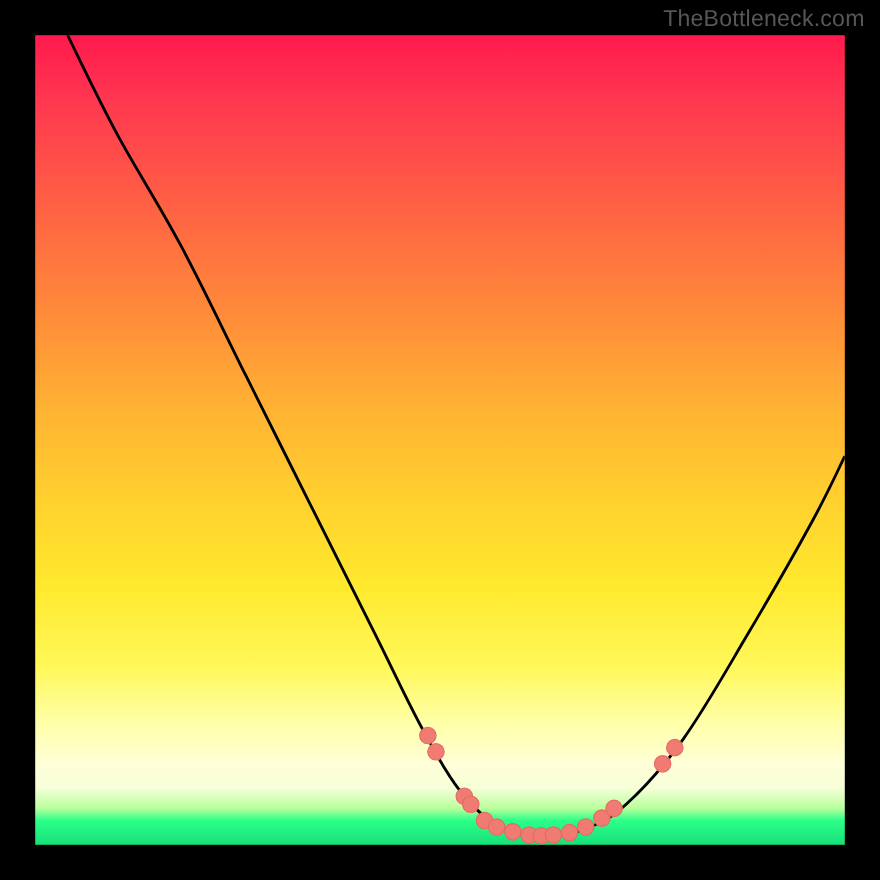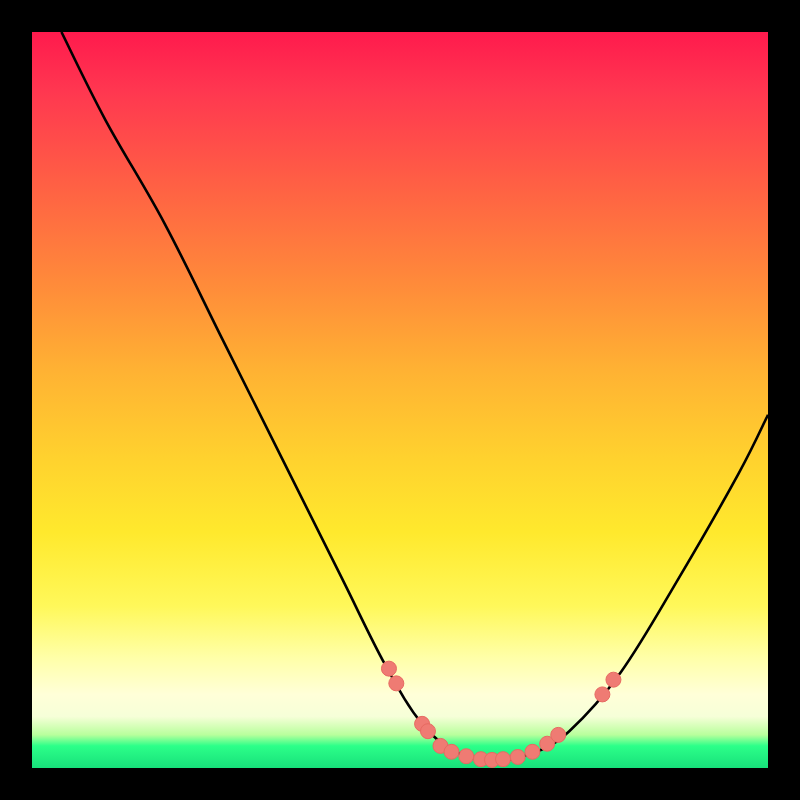--- a/index.html
+++ b/index.html
@@ -61,20 +61,21 @@
     height: 736px;
     pointer-events: none;
   }
 </style>
 </head>
 <body>
 
 <div class="frame">
   <div class="plot"></div>
 
+  <div class="watermark">TheBottleneck.com</div>
 
   <svg class="curve" viewBox="0 0 736 736" preserveAspectRatio="none">
     <path id="curve-path" fill="none" stroke="#000000" stroke-width="2.6" d="M 29.44,0 C 37.3888,15.897600000000008 55.05280000000001,53.87520000000005 73.60000000000001,88.32000000000005 C 92.1472,122.76480000000005 111.2832,151.616 132.48,191.36 C 153.6768,231.104 170.16320000000002,266.7264 191.36,309.12 C 212.5568,351.5136 229.0432,384.4864 250.24,426.88 C 271.4368,469.2736 290.57280000000003,507.5456 309.12,544.64 C 327.6672,581.7344 338.70719999999994,606.464 353.28,632.96 C 367.8528,659.456 376.83200000000005,675.9424 390.08000000000004,691.84 C 403.32800000000003,707.7376 413.632,714.656 426.88,721.28 C 440.128,727.904 450.432,728.64 463.68,728.64 C 476.928,728.64 487.232,726.5792 500.48,721.28 C 513.7280000000001,715.9807999999999 521.3824,713.7728000000001 537.28,699.2 C 553.1776,684.6272 568.9280000000001,668.1407999999999 588.8000000000001,640.3199999999999 C 608.672,612.4992 626.4832,580.4096 647.68,544.64 C 668.8767999999999,508.8704 690.6623999999999,470.74559999999997 706.56,441.59999999999997 C 722.4576,412.45439999999996 730.7008,393.3184 736,382.72"></path>
     <g id="markers">
         <circle cx="356.96" cy="636.64" r="7.5" fill="#ef7b73" stroke="#e76a62" stroke-width="1"></circle>
         <circle cx="364.32" cy="651.36" r="7.5" fill="#ef7b73" stroke="#e76a62" stroke-width="1"></circle>
         <circle cx="390.08000000000004" cy="691.84" r="7.5" fill="#ef7b73" stroke="#e76a62" stroke-width="1"></circle>
         <circle cx="395.96799999999996" cy="699.2" r="7.5" fill="#ef7b73" stroke="#e76a62" stroke-width="1"></circle>
         <circle cx="408.48" cy="713.92" r="7.5" fill="#ef7b73" stroke="#e76a62" stroke-width="1"></circle>
         <circle cx="419.52" cy="719.808" r="7.5" fill="#ef7b73" stroke="#e76a62" stroke-width="1"></circle>

